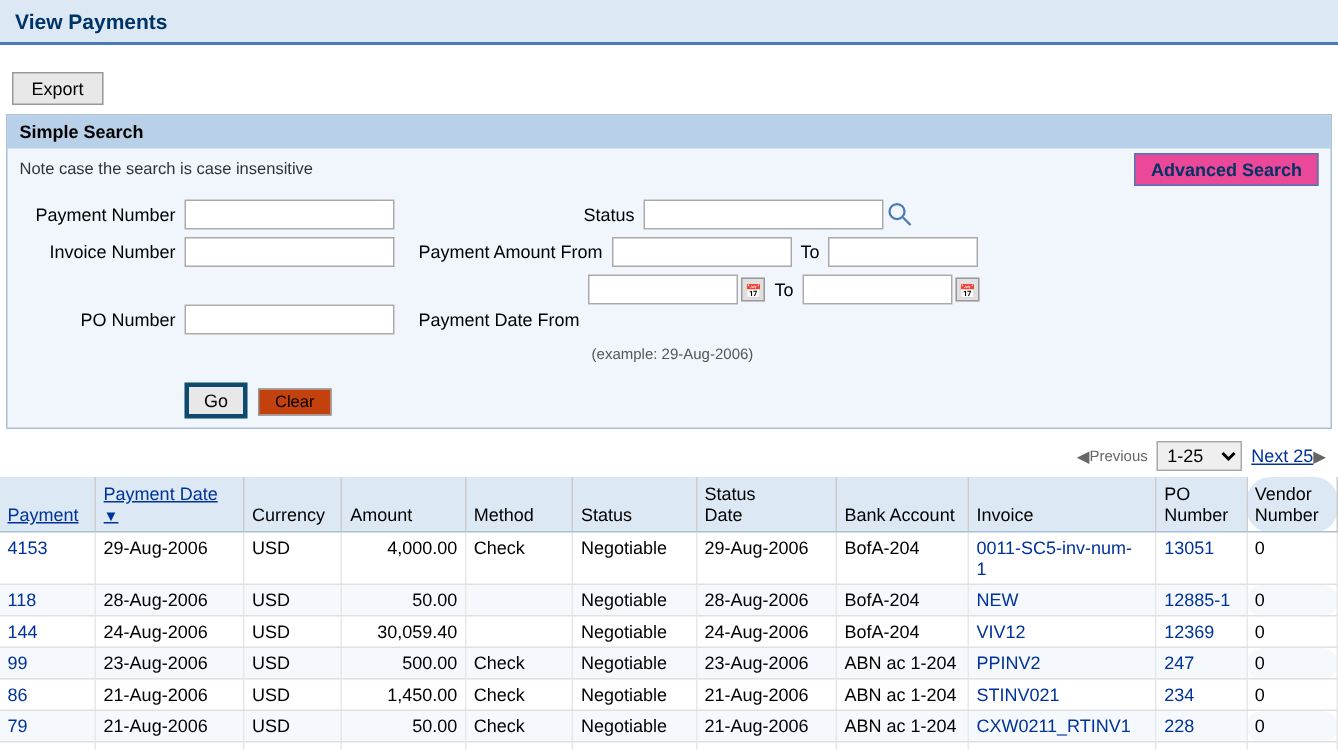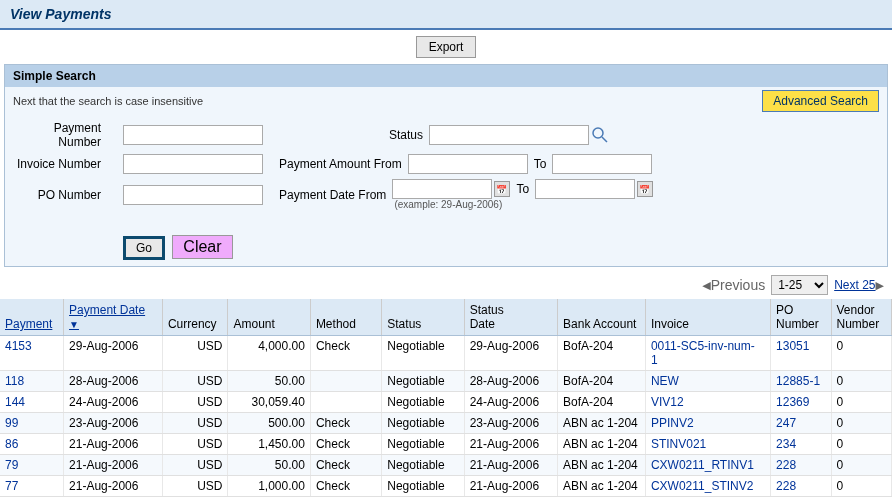--- a/index.html
+++ b/index.html
@@ -1,92 +1,92 @@
 <!DOCTYPE html>
 <html><head>
   <meta charset="utf-8">
   <style>
     * { box-sizing: border-box; margin: 0; padding: 0; }
     body { font-family: Arial, sans-serif; font-size: 12px; background: #fff; color: #000; width: 892px; }
     
     
     .page-header { background: #dce9f5; padding: 6px 10px; border-bottom: 2px solid #4a7ab5; }
-    .page-header span { font-size: 14px; font-weight: bold; color: #003366; font-style: italic; }
-    
-    
-    .export-bar { display: flex; justify-content: center; padding: 6px 8px; }
+    .page-header span { font-size: 14px; font-weight: bold; color: #003366; }
+    
+    
+    .export-bar { display: flex; justify-content: flex-start; padding: 6px 8px; margin-top: 12px; }
     .btn-export { background: #e8e8e8; border: 1px solid #999; padding: 3px 12px; cursor: pointer; font-size: 12px; }
     
     
     .search-section { border: 1px solid #aac0d6; margin: 0 4px 4px 4px; background: #f0f6fc; }
     .search-title { background: #b8d0e8; padding: 4px 8px; font-weight: bold; font-size: 12px; }
     .search-note { font-size: 11px; padding: 3px 8px; color: #333; display: flex; justify-content: space-between; align-items: center; }
-    .btn-advanced { background: #fde047; border: 1px solid #4a7ab5; padding: 3px 10px; cursor: pointer; font-size: 12px; color: #003366; }
+    .btn-advanced { background: #ec4899; border: 1px solid #4a7ab5; padding: 3px 10px; cursor: pointer; font-size: 12px; color: #003366; font-weight: bold; }
     
     .search-form { padding: 6px 8px; }
     .form-row { display: flex; align-items: center; margin-bottom: 5px; }
-    .form-label { width: 110px; text-align: right; padding-right: 22px; font-size: 12px; }
+    .form-label { width: 110px; text-align: right; padding-right: 6px; font-size: 12px; }
     .form-input { border: 1px solid #aaa; padding: 2px 4px; font-size: 12px; height: 20px; }
     .form-input-sm { width: 140px; }
     .form-input-md { width: 160px; }
     .form-label2 { padding: 0 6px; font-size: 12px; }
     
     .search-icon { display: inline-block; width: 16px; height: 16px; cursor: pointer; vertical-align: middle; margin-left: 3px; }
     .cal-icon { display: inline-block; width: 16px; height: 16px; cursor: pointer; vertical-align: middle; margin-left: 2px; background: #e0e0e0; border: 1px solid #999; font-size: 9px; text-align: center; line-height: 16px; }
     
-    .date-example { font-size: 10px; color: #555; margin-left: 2px; }
+    .date-example { font-size: 10px; color: #555; margin-left: 2px; margin-top: 28px; }
     
     .btn-row { padding: 2px 8px 6px 118px; }
     .btn-go { background: #e8e8e8; border: 3px solid #0c4a6e; padding: 2px 10px; cursor: pointer; font-size: 12px; margin-right: 4px; }
-    .btn-clear { background: #f0abfc; border: 1px solid #999; padding: 2px 10px; cursor: pointer; font-size: 16px; margin-top: 12px; }
+    .btn-clear { background: #c2410c; border: 1px solid #999; padding: 2px 10px; cursor: pointer; font-size: 11px; }
     
     
     .pagination-bar { display: flex; justify-content: flex-end; align-items: center; padding: 4px 8px; font-size: 12px; }
-    .prev-link { color: #666; margin-right: 6px; font-size: 14px; }
+    .prev-link { color: #666; margin-right: 6px; font-size: 10px; }
     .page-select { font-size: 12px; border: 1px solid #aaa; padding: 1px 2px; }
     .next-link { color: #003399; margin-left: 6px; cursor: pointer; text-decoration: underline; font-size: 12px; }
     .nav-arrow { font-size: 11px; color: #666; }
     
     
     .results-table { width: 100%; border-collapse: collapse; font-size: 12px; margin: 0 0 4px 0; }
     .results-table th { background: #dce9f5; border-bottom: 1px solid #aac0d6; border-right: 1px solid #ccc; padding: 4px 5px; text-align: left; font-weight: normal; vertical-align: bottom; }
     .results-table th a { color: #003399; text-decoration: underline; cursor: pointer; }
     .results-table th .sort-arrow { font-size: 10px; }
     .results-table td { border-bottom: 1px solid #e0e0e0; border-right: 1px solid #e8e8e8; padding: 3px 5px; vertical-align: top; }
     .results-table tr:nth-child(even) td { background: #f5f9fd; }
     .results-table tr:nth-child(odd) td { background: #fff; }
     .link-cell { color: #003399; cursor: pointer; }
     .col-payment { width: 45px; }
     .col-date { width: 90px; }
-    .col-currency { width: 55px; text-align: right; }
+    .col-currency { width: 55px; }
     .col-amount { width: 75px; text-align: right; }
     .col-method { width: 65px; }
     .col-status { width: 75px; }
     .col-statusdate { width: 85px; }
     .col-bankacct { width: 80px; }
     .col-invoice { width: 110px; }
     .col-po { width: 55px; }
-    .col-vendor { width: 55px; }
+    .col-vendor { width: 55px; border-radius: 16px; }
     td.amount-cell { text-align: right; }
   </style>
 </head>
 <body>
 
 <div class="page-header">
   <span>View Payments</span>
 </div>
 
 <div class="export-bar">
   <button class="btn-export">Export</button>
 </div>
 
 <div class="search-section">
   <div class="search-title">Simple Search</div>
   <div class="search-note">
-    <span>Next that the search is case insensitive</span>
+    <span>Note case the search is case insensitive</span>
     <button class="btn-advanced">Advanced Search</button>
   </div>
 
   <div class="search-form">
 
     <div class="form-row">
       <span class="form-label">Payment Number</span>
       <input class="form-input form-input-sm" type="text" value="" style="">
       <span style="width:120px;"></span>
       <span class="form-label2">Status</span>

